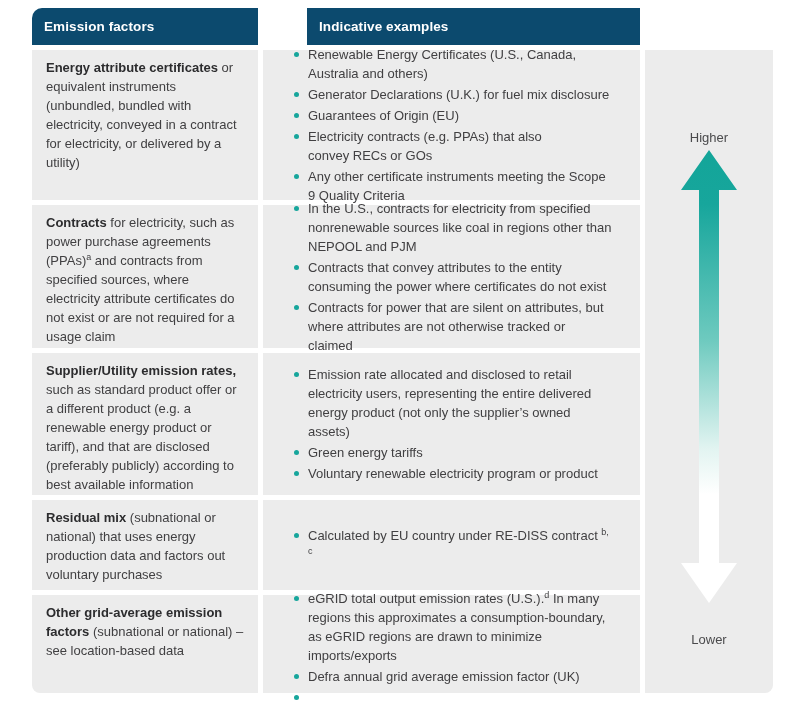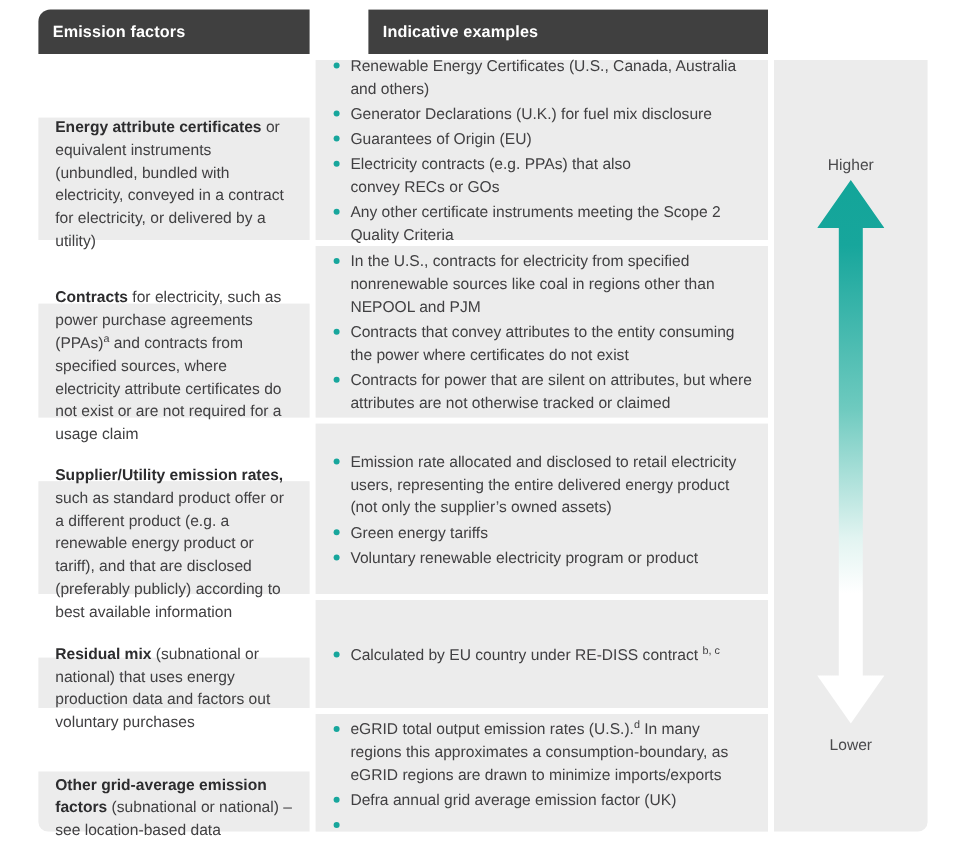--- a/index.html
+++ b/index.html
@@ -8,45 +8,45 @@
     font-family:"Liberation Sans", sans-serif;
   }
   .table{
     position:absolute;left:32px;top:8px;
     display:grid;
     grid-template-columns:226px 377px 128px;
     grid-template-rows:37px 150px 143px 142px 90px 98px;
     gap:5px;
   }
   .hcell{
-    background:#404040;color:#ffffff;font-weight:bold;font-size:13.5px;
+    background:#0c4a6e;color:#ffffff;font-weight:bold;font-size:13.5px;
     display:flex;align-items:center;padding:0 12px;letter-spacing:.1px;
   }
   .h1{grid-column:1;grid-row:1;border-top-left-radius:10px;}
   .h2{grid-column:2;grid-row:1;margin-left:44px;}
   .h3{grid-column:3;grid-row:1;border-top-right-radius:10px;}
   .cell{background:#ececec;}
   .factor{
-    grid-column:1;display:flex;align-items:center;
-    padding:8px 14px 0 14px;font-size:13px;line-height:19px;color:#414042;margin-top:48px;
+    grid-column:1;display:flex;
+    padding:8px 14px 0 14px;font-size:13px;line-height:19px;color:#414042;
   }
   .factor p{margin:0;}
   .factor strong{color:#2c2c2e;}
   .examples{grid-column:2;display:flex;align-items:center;padding:8px 12px 8px 14px;}
   .r2{grid-row:2}.r3{grid-row:3}.r4{grid-row:4}.r5{grid-row:5}.r6{grid-row:6}
   .factor.r6{border-bottom-left-radius:8px;}
-  .bullets{list-style:none;margin:0;padding:0;}
+  .bullets{list-style:none;margin:16px;padding:0;}
   .bullets li{display:flex;gap:9px;margin:2px 0;font-size:13px;line-height:19px;color:#414042;}
   .dot{flex:0 0 auto;width:5px;height:5px;border-radius:50%;background:#17a69c;margin-top:7px;margin-left:1px;}
   .txt{white-space:pre-line;}
   sup{font-size:9px;line-height:0;vertical-align:super;}
   .precision-cell{grid-column:3;grid-row:2/7;position:relative;border-bottom-right-radius:8px;}
   .plabel{position:absolute;left:0;width:100%;text-align:center;font-size:13px;color:#4a4a4c;}
   .higher{top:80px;}
-  .lower{top:563px;}
+  .lower{top:582px;}
   .arrow{position:absolute;left:50%;transform:translateX(-50%);top:100px;}
 </style>
 </head>
 <body>
 
 <div class="table">
 
   <div class="hcell h1">Emission factors</div>
   <div class="hcell h2">Indicative examples</div>
 
@@ -67,21 +67,21 @@
           <span class="dot"></span>
           <span class="txt">Guarantees of Origin (EU)</span>
         </li>
       <li>
           <span class="dot"></span>
           <span class="txt">Electricity contracts (e.g. PPAs) that also
 convey RECs or GOs</span>
         </li>
       <li>
           <span class="dot"></span>
-          <span class="txt">Any other certificate instruments meeting the Scope 2 Quality Criteria</span>
+          <span class="txt">Any other certificate instruments meeting the Scope 9 Quality Criteria</span>
         </li>
     </ul>
   </div>
 
   <div class="cell factor r3">
     <p><strong>Contracts</strong><span> for electricity, such as power purchase agreements (PPAs)</span><sup>a</sup><span> and contracts from specified sources, where electricity attribute certificates do not exist or are not required for a usage claim</span></p>
   </div>
   <div class="cell examples r3">
     <ul class="bullets">
       <li>

